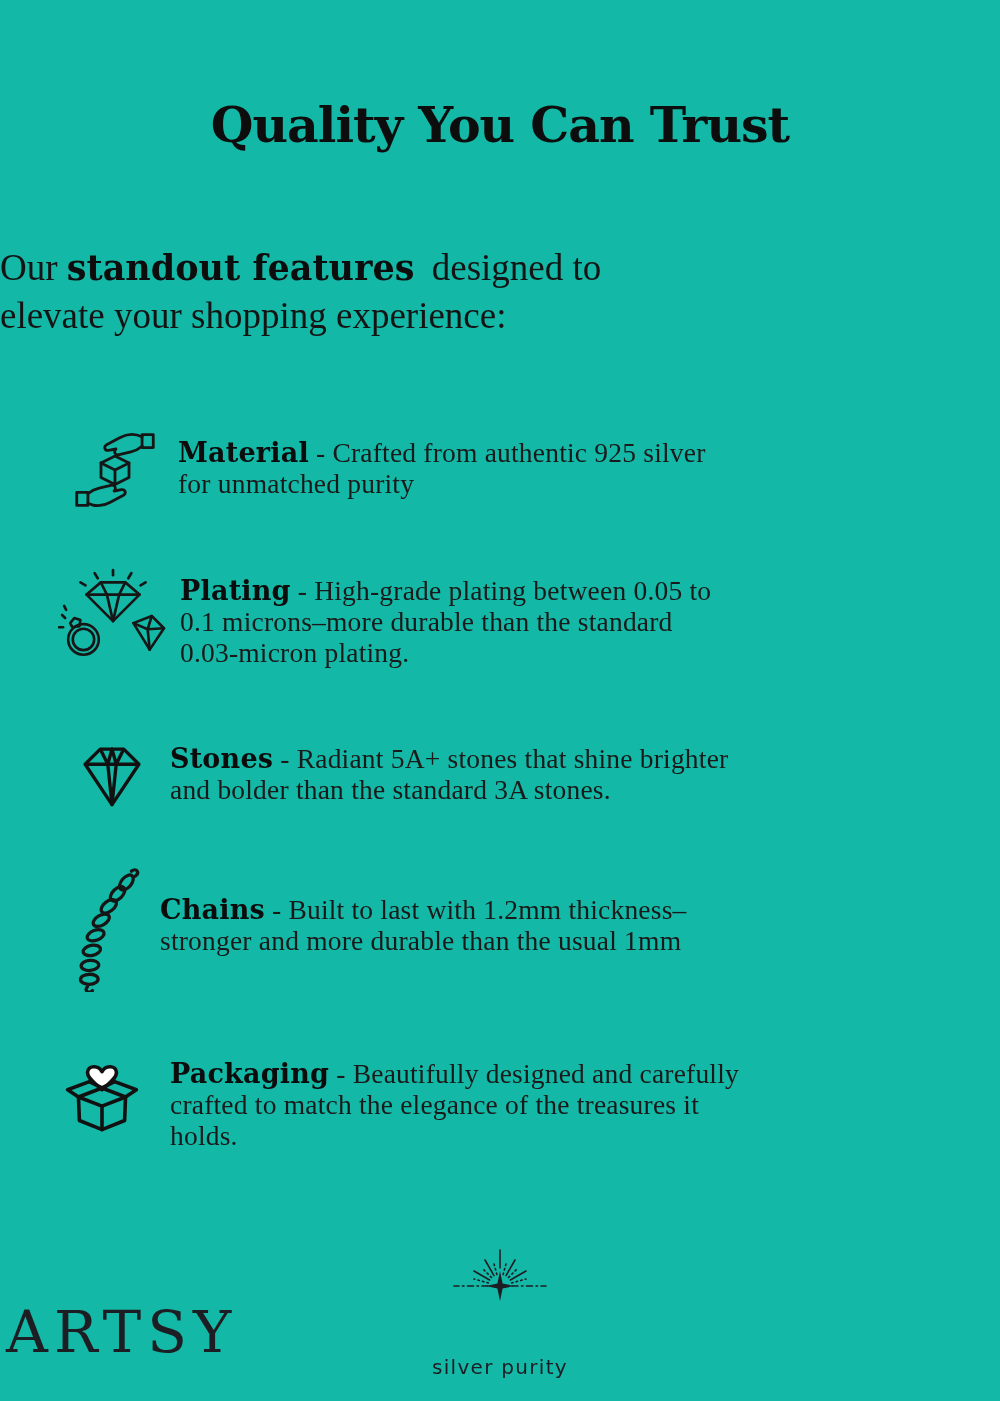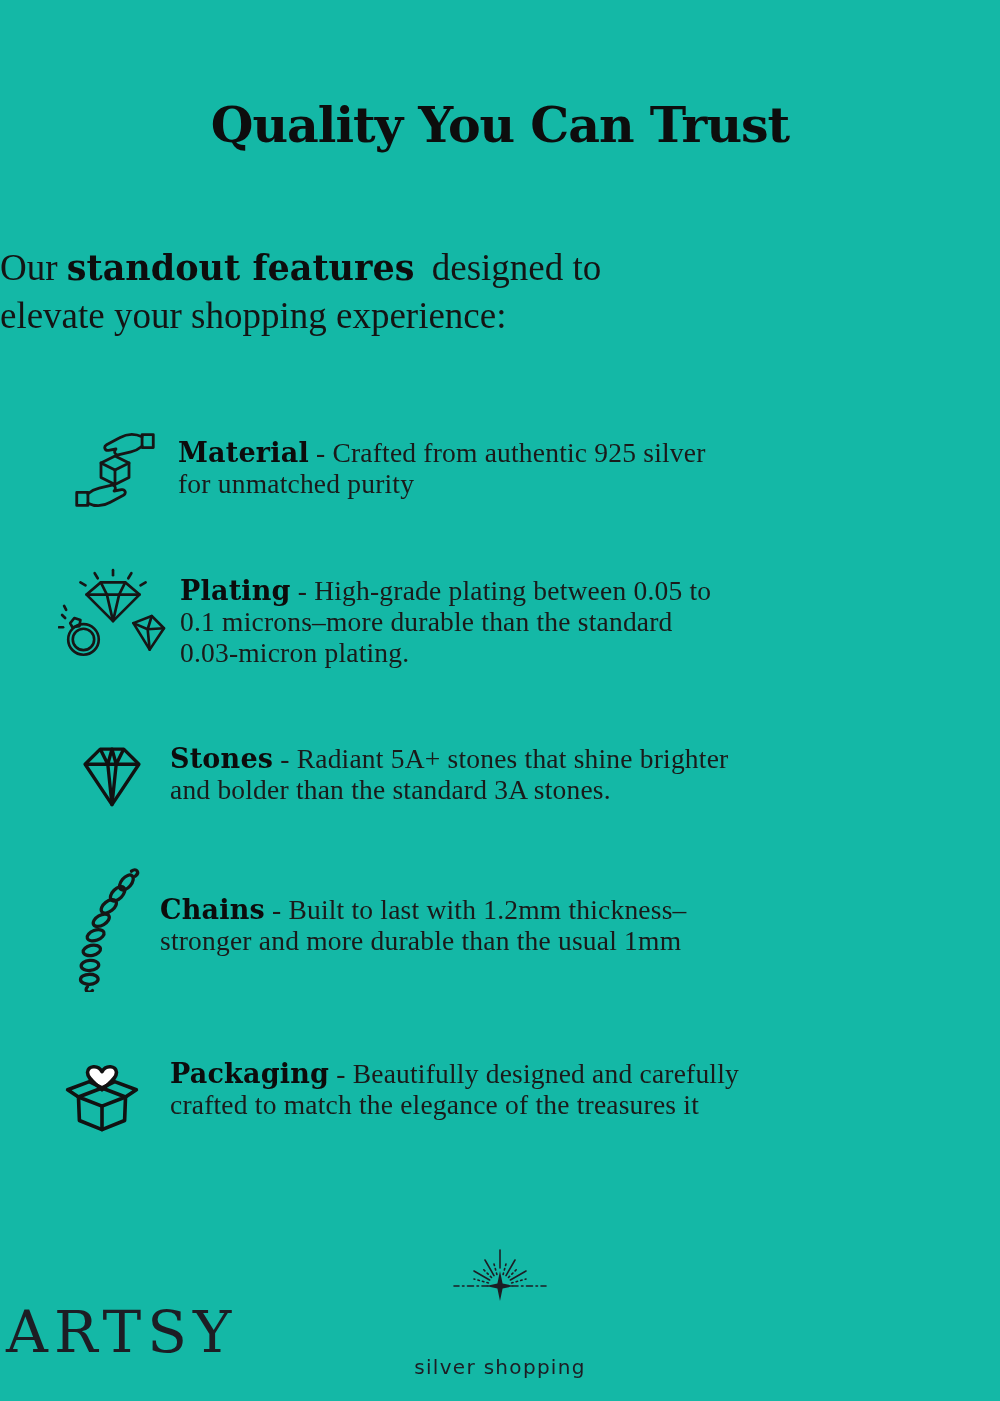--- a/index.html
+++ b/index.html
@@ -130,20 +130,21 @@
       <path d="M16 52 L4 44 L28 35 L42 42"></path>
       <path d="M68 52 L80 44 L56 35 L42 42"></path>
       <path d="M16 52 L42 42 L68 52 L42 62 Z"></path>
       <path d="M16 52 L17 78 L42 88 L67 78 L68 52"></path>
       <path d="M42 62 L42 88"></path>
     </svg>
   </div>
   <div class="ftext" style="left:170px;top:1058px">
     <div><b class="flabel">Packaging</b> <span>- Beautifully designed and carefully</span></div>
     <div>crafted to match the elegance of the treasures it</div>
+    <div>holds.</div>
   </div>
 
   <div class="logo-star">
     <svg viewBox="0 0 100 64" fill="none" stroke="#1d1d24" stroke-width="1.6" stroke-linecap="round">
       <path d="M50 33 L52.6 45.4 L64 48 L52.6 50.6 L50 63 L47.4 50.6 L36 48 L47.4 45.4 Z" fill="#1d1d24" stroke="none"></path>
       <path d="M50 30 L50 12"></path>
       <path d="M56 37.6 L65 22"></path>
         <path d="M44 37.6 L35 22"></path>
       <path d="M60.4 42 L76 33"></path>
         <path d="M39.6 42 L24 33"></path>
@@ -151,15 +152,15 @@
       <path d="M46.9 36.5 L43.5 24" stroke-dasharray="1.5 3.2"></path>
       <path d="M58.5 39.5 L67.5 30.5" stroke-dasharray="1.5 3.2"></path>
       <path d="M41.5 39.5 L32.5 30.5" stroke-dasharray="1.5 3.2"></path>
       <path d="M61.6 44.9 L76 41" stroke-dasharray="1.5 3.2"></path>
       <path d="M38.4 44.9 L24 41" stroke-dasharray="1.5 3.2"></path>
       <path d="M38 48 L4 48" stroke-dasharray="6 3.5 1.5 3.5"></path>
       <path d="M62 48 L96 48" stroke-dasharray="6 3.5 1.5 3.5"></path>
     </svg>
   </div>
   <div class="brand">ARTSY</div>
-  <div class="tagline">silver shopping</div>
+  <div class="tagline">silver purity</div>
 
 </div>
 
 </body></html>

